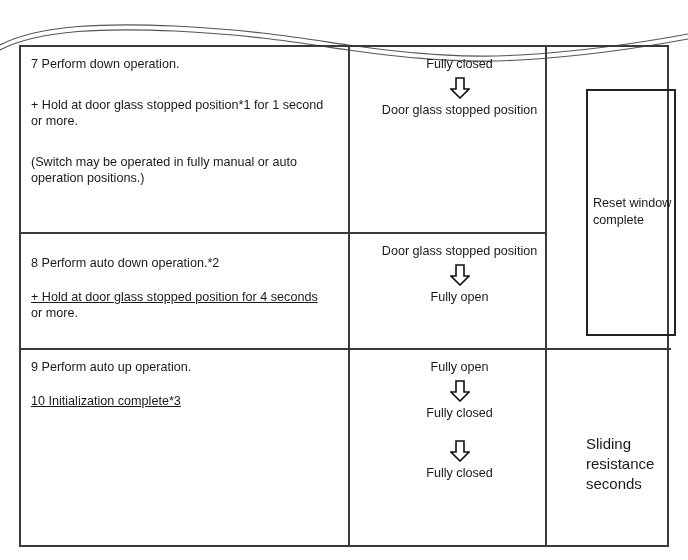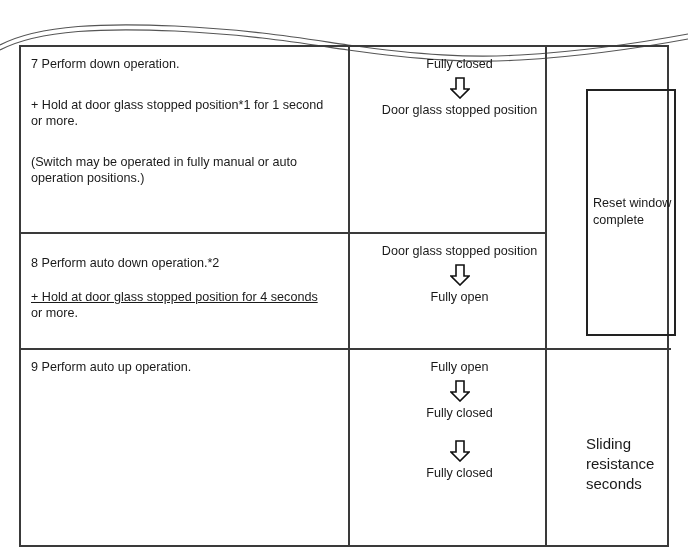--- a/index.html
+++ b/index.html
@@ -179,20 +179,21 @@
     </div>
 
     <div class="cell cell-left" id="cell-r8">
       <p class="para">8 Perform auto down operation.*2</p>
       <p class="para para-gap-md">+ Hold at door glass stopped position for 4 seconds</p>
       <p class="para">or more.</p>
     </div>
 
     <div class="cell cell-left" id="cell-r9">
       <p class="para">9 Perform auto up operation.</p>
+      <p class="para para-gap-md">10 Initialization complete*3</p>
     </div>
 
     <div class="cell cell-mid" id="cell-m7">
       <span class="flow-label">Fully closed</span>
       <span class="arrow-down">
         <svg viewBox="0 0 20 22" width="20" height="22">
           <path d="M 6,1 L 14,1 L 14,12 L 19,12 L 10,21 L 1,12 L 6,12 Z" fill="#ffffff" stroke="#111111" stroke-width="1.6" stroke-linejoin="miter"></path>
         </svg>
       </span>
       <span class="flow-label">Door glass stopped position</span>

